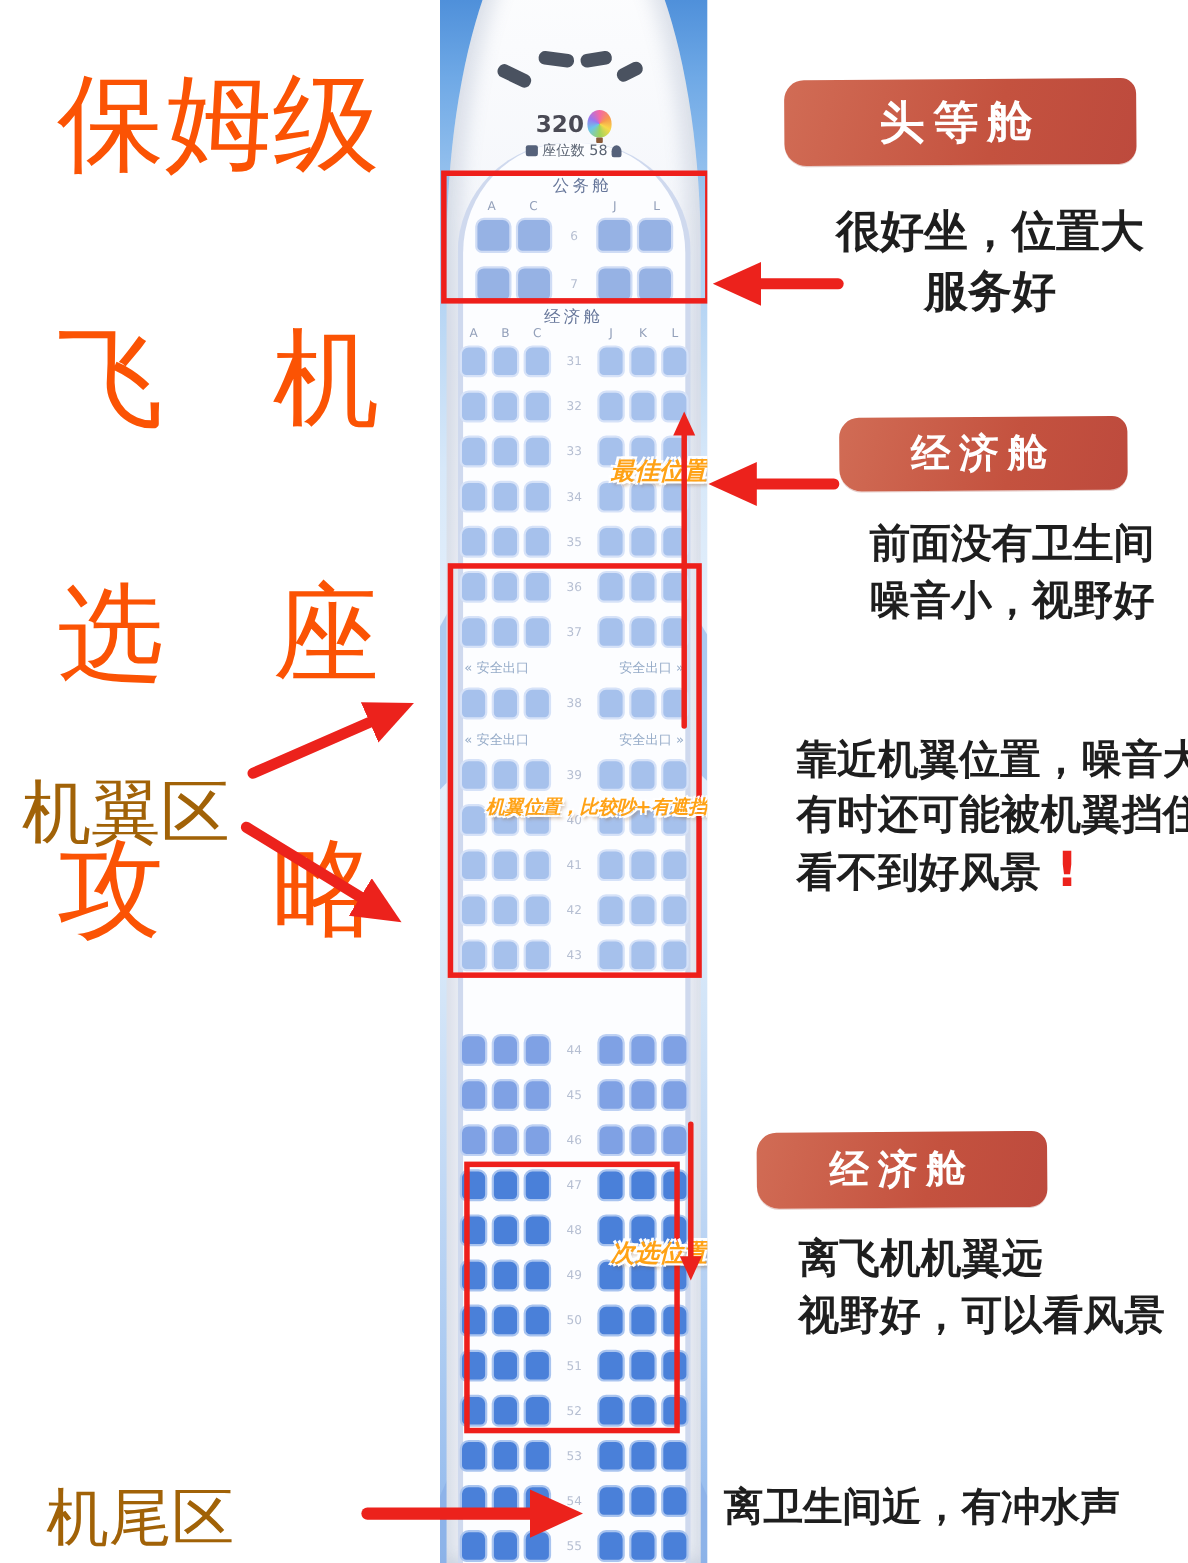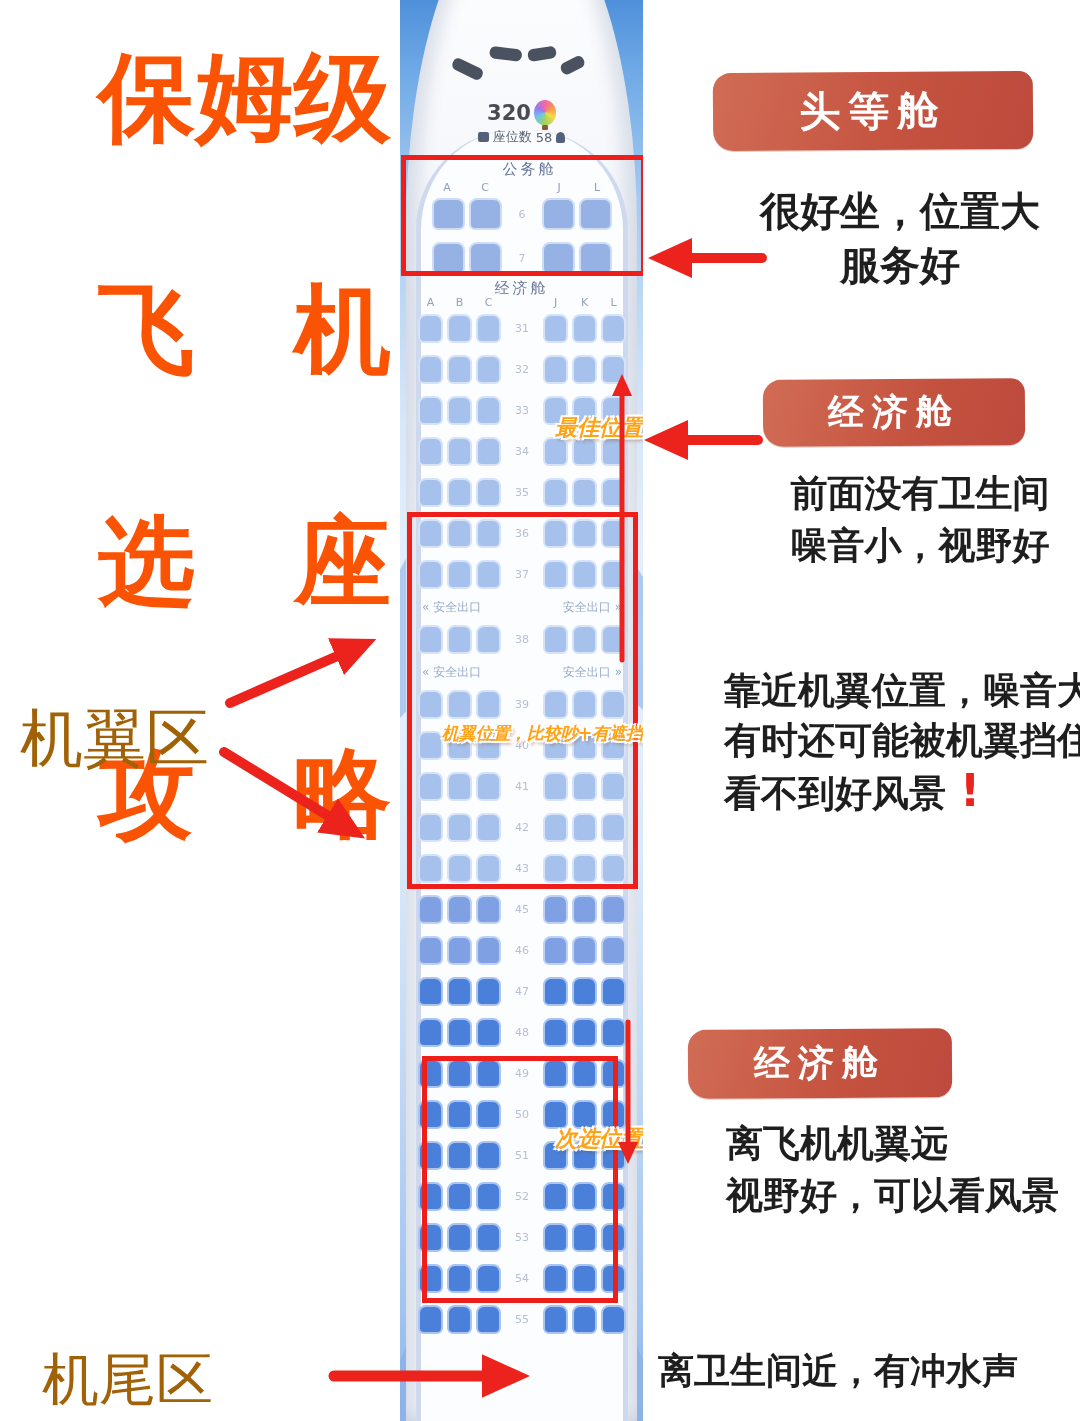--- a/index.html
+++ b/index.html
@@ -1,23 +1,23 @@
 <!DOCTYPE html>
 <html style="--title-orange: #fb5304; --badge-red: #c4523f; --arrow-red: #ec221c; --box-red: #ee1f1b; --gold: #ffa215; --seat-light: #a6c1ec; --seat-mid: #7fa1e4; --seat-dark: #4a80d9; --seat-biz: #96b2e4;"><head>
 <meta charset="utf-8">
 <style>
   * { margin:0; padding:0; box-sizing:border-box; }
   html,body { background:#ffffff; }
   body { font-family:"DejaVu Sans", sans-serif; }
   .canvas { position:relative; width:1080px; height:1421px; background:#fff; overflow:hidden; }
 
   
-  .title { position:absolute; left:52px; top:40px; width:312px;
-           color:var(--title-orange); font-weight:700; font-size:97px; line-height:116px;
-           letter-spacing:1px; white-space:pre;margin-left:46px; }
+  .title { position:absolute; left:52px; top:54px; width:312px;
+           color:var(--title-orange); font-weight:400; font-size:97px; line-height:116px;
+           letter-spacing:1px; white-space:pre; }
   .side-label { position:absolute; color:#a16207; font-weight:400; }
   .wing-area-label { left:20px; top:696px; font-size:63px; }
   .tail-area-label { left:42px; top:1342px; font-size:57px; }
 
   
   .badge { position:absolute; display:flex; align-items:center; justify-content:center;
            background:linear-gradient(105deg,#d16c55 0%,#c4523f 60%,#bd4a3d 100%);
            color:#fff; font-weight:700; border-radius:18px 14px 16px 20px;
            letter-spacing:8px; transform:rotate(-.4deg);
            box-shadow:0 1px 0 rgba(150,50,40,.25); }
@@ -319,20 +319,29 @@
         </div>
         <div class="seat-row">
           <span class="seat s-light"></span>
           <span class="seat s-light"></span>
           <span class="seat s-light"></span>
           <span class="row-num">43</span>
           <span class="seat s-light"></span>
           <span class="seat s-light"></span>
           <span class="seat s-light"></span>
         </div>
+        <div class="seat-row gap-before">
+          <span class="seat s-mid"></span>
+          <span class="seat s-mid"></span>
+          <span class="seat s-mid"></span>
+          <span class="row-num">44</span>
+          <span class="seat s-mid"></span>
+          <span class="seat s-mid"></span>
+          <span class="seat s-mid"></span>
+        </div>
         <div class="seat-row">
           <span class="seat s-mid"></span>
           <span class="seat s-mid"></span>
           <span class="seat s-mid"></span>
           <span class="row-num">45</span>
           <span class="seat s-mid"></span>
           <span class="seat s-mid"></span>
           <span class="seat s-mid"></span>
         </div>
         <div class="seat-row">

